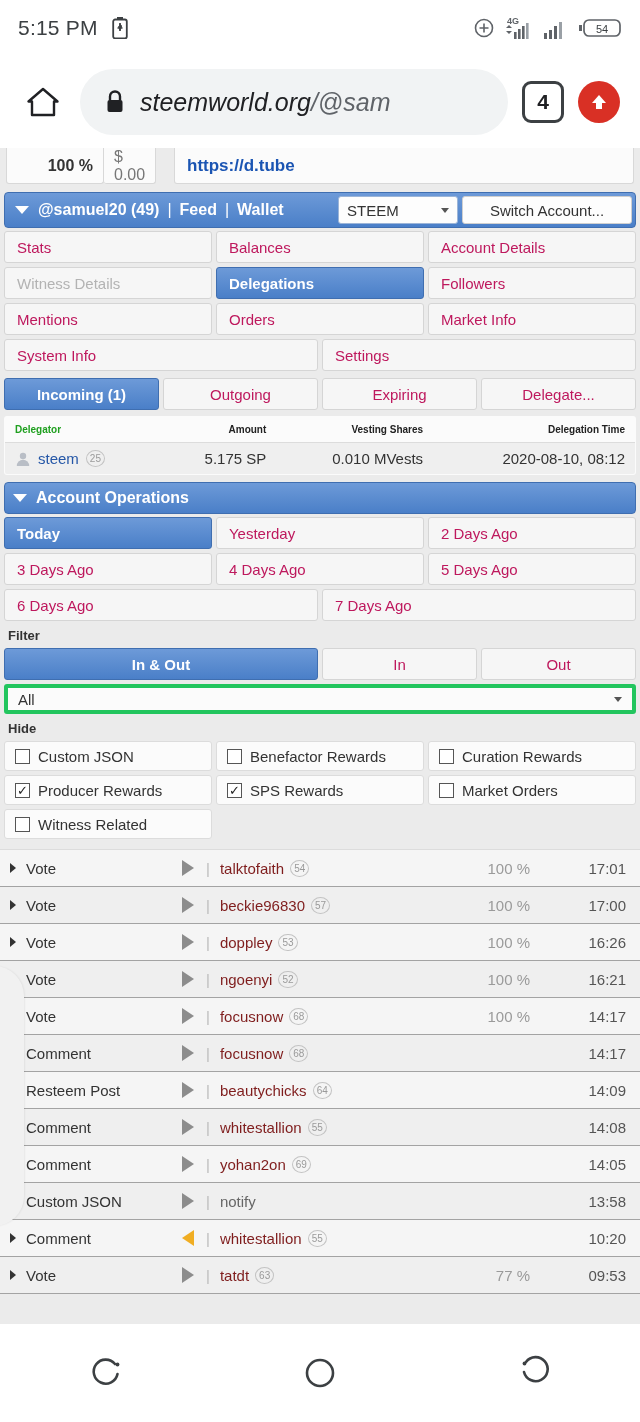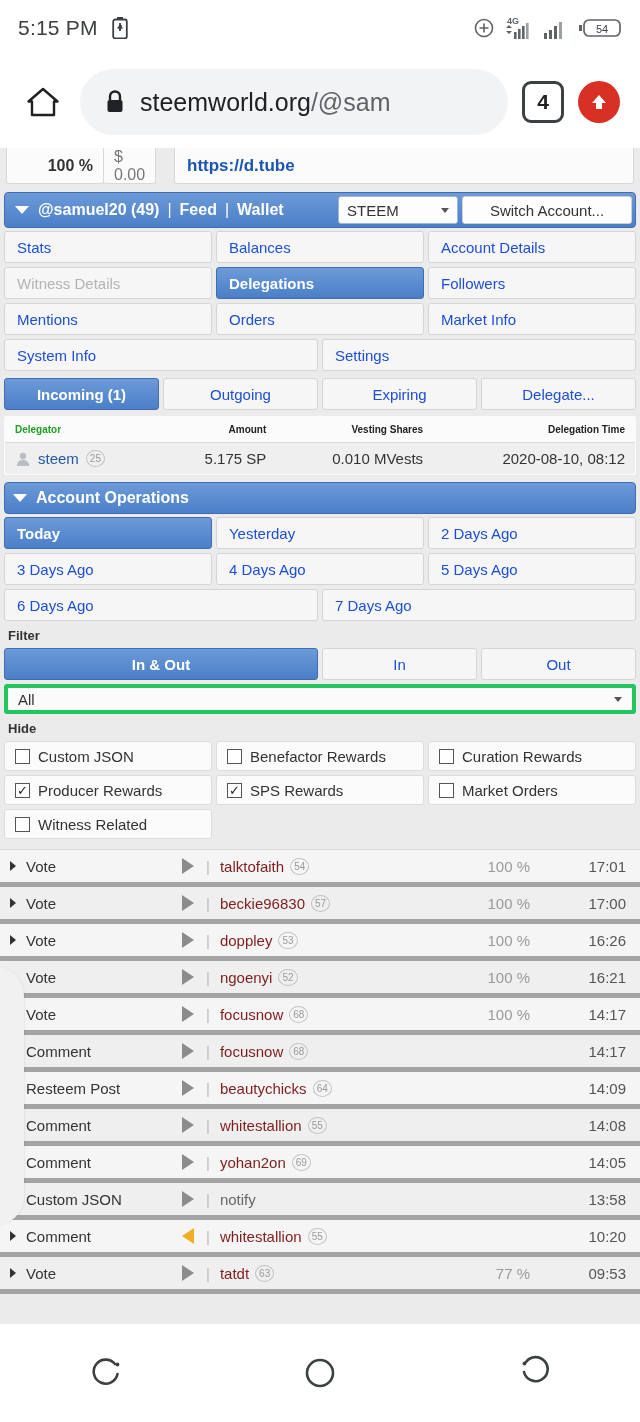--- a/index.html
+++ b/index.html
@@ -43,21 +43,21 @@
     background: #f1f3f4;
     border-radius: 33px;
     display: flex; align-items: center;
     padding: 0 20px 0 24px;
     gap: 14px;
     overflow: hidden;
     min-width: 0;
   }
   .url-text {
     font-size: 25px; color: #202124;
-    white-space: nowrap; overflow: hidden;
+    white-space: nowrap; overflow: hidden; font-style: italic;
   }
   .url-text .dim { color: #5f6368; }
   .tabcount {
     width: 42px; height: 42px; flex: 0 0 auto;
     border: 3px solid #3c4043; border-radius: 9px;
     display: flex; align-items: center; justify-content: center;
     font-size: 21px; font-weight: bold; color: #202124;
   }
   .menu-circle {
     width: 42px; height: 42px; flex: 0 0 auto;
@@ -149,21 +149,21 @@
     display: flex; align-items: center; justify-content: center;
     font-size: 15px; color: #333; font-weight: normal;
   }
 
   
   .btngrid { display: flex; flex-wrap: wrap; padding: 3px 4px 0 4px; gap: 4px; }
   .gbtn {
     background: #f6f6f6; border: 1px solid #d5d5d5; border-radius: 3px;
     height: 32px; display: flex; align-items: center;
     padding-left: 12px;
-    font-size: 15px; color: #1d4ed8;
+    font-size: 15px; color: #be185d;
   }
   .gbtn.w3 { width: calc((100% - 8px) / 3); }
   .gbtn.w2 { width: calc((100% - 4px) / 2); }
   .gbtn.w4 { width: calc((100% - 12px) / 4); }
   .gbtn.active {
     background: linear-gradient(#6d9ad8, #4a7fc8);
     border-color: #3f6eb0; color: #fff; font-weight: bold;
   }
   .gbtn.disabled { color: #b3b3b3; }
   .gbtn.center { justify-content: center; padding-left: 0; }
@@ -231,21 +231,21 @@
   .cbox {
     width: 15px; height: 15px; border: 1px solid #555; background: #fff;
     display: flex; align-items: center; justify-content: center;
     font-size: 13px; line-height: 1; color: #222; flex: 0 0 auto;
   }
 
   
   .oplist { margin-top: 10px; border-top: 1px solid #dcdcdc; }
   .oprow {
     height: 37px; display: flex; align-items: center;
-    border-bottom: 5px solid #a3a3a3;
+    border-bottom: 1px solid #a3a3a3;
     background: #f5f5f5;
     font-size: 15px; color: #333;
     padding-left: 10px;
   }
   .oprow:nth-child(even) { background: #efefef; }
   .op-caret {
     width: 0; height: 0; flex: 0 0 auto;
     border-top: 5px solid transparent; border-bottom: 5px solid transparent;
     border-left: 6px solid #333;
     margin-right: 10px;

